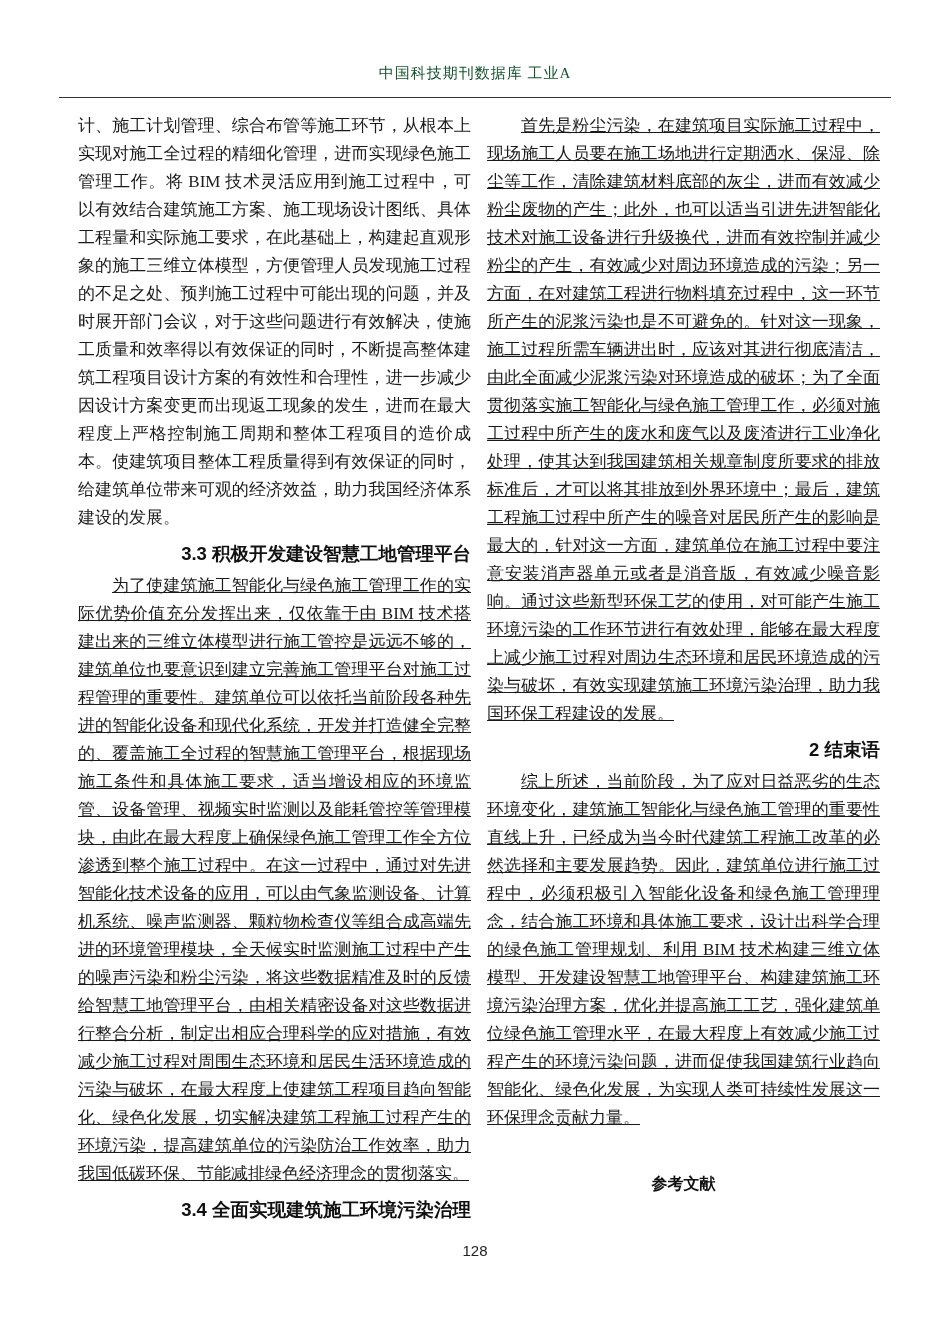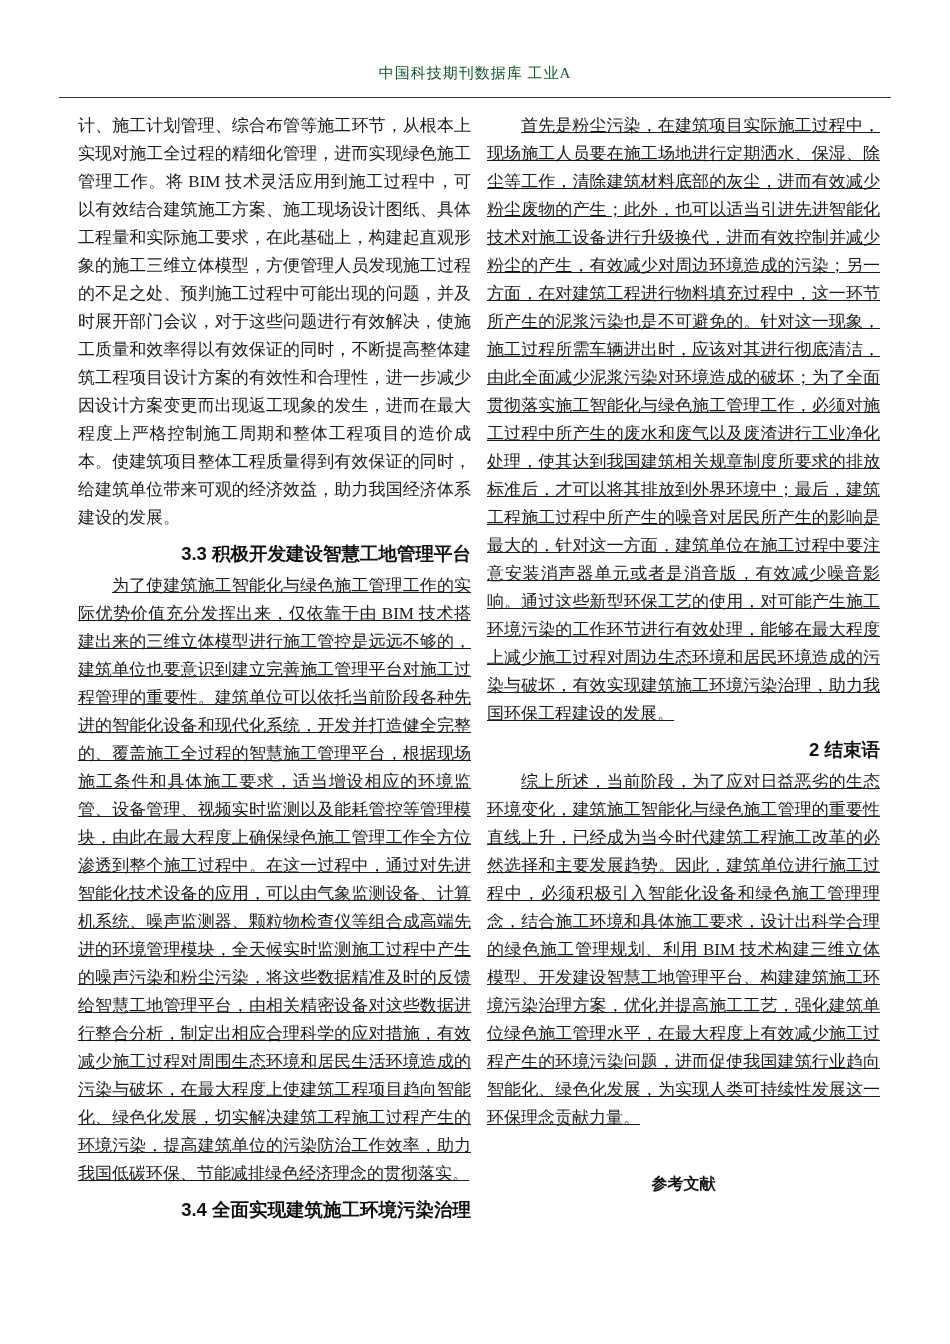--- a/index.html
+++ b/index.html
@@ -106,14 +106,15 @@
 
       <h3 class="section-heading">2 结束语</h3>
 
       <p class="indent">综上所述，当前阶段，为了应对日益恶劣的生态环境变化，建筑施工智能化与绿色施工管理的重要性直线上升，已经成为当今时代建筑工程施工改革的必然选择和主要发展趋势。因此，建筑单位进行施工过程中，必须积极引入智能化设备和绿色施工管理理念，结合施工环境和具体施工要求，设计出科学合理的绿色施工管理规划、利用 BIM 技术构建三维立体模型、开发建设智慧工地管理平台、构建建筑施工环境污染治理方案，优化并提高施工工艺，强化建筑单位绿色施工管理水平，在最大程度上有效减少施工过程产生的环境污染问题，进而促使我国建筑行业趋向智能化、绿色化发展，为实现人类可持续性发展这一环保理念贡献力量。</p>
 
       <div class="refs-heading">参考文献</div>
     </div>
 
   </div>
 
+  <div class="page-footer">128</div>
 
 </div>
 
 </body></html>

